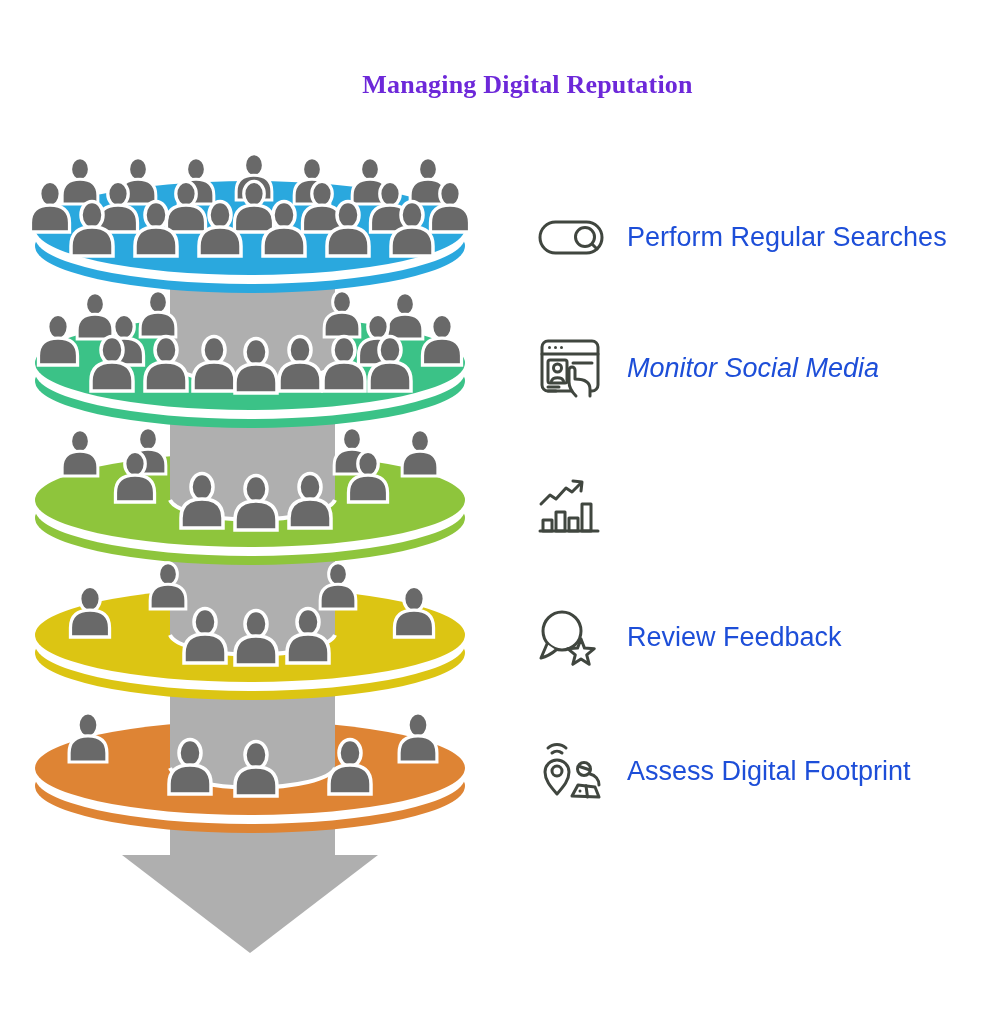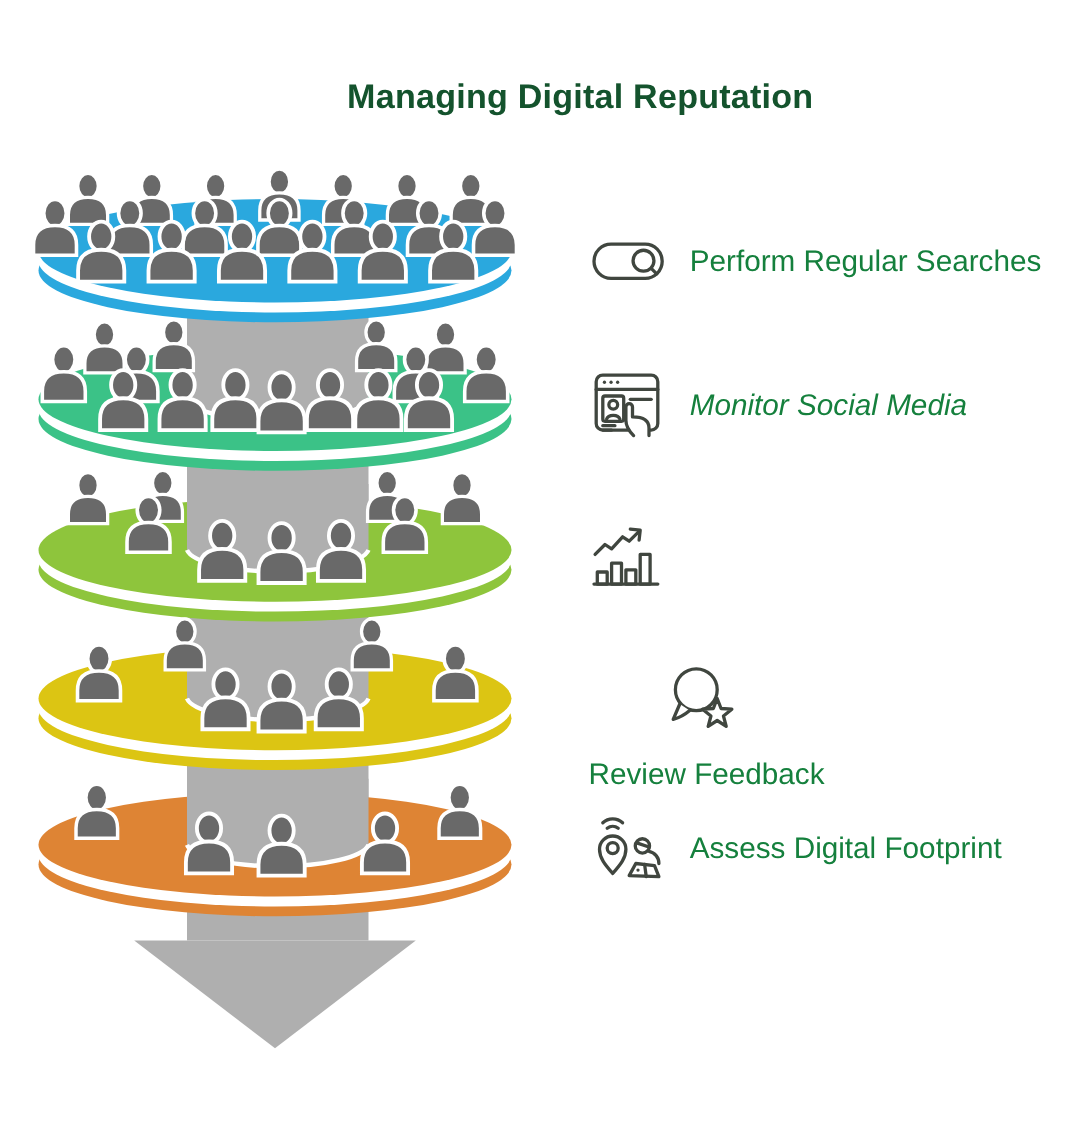--- a/index.html
+++ b/index.html
@@ -7,51 +7,52 @@
     width: 991px; height: 1024px;
     background: #ffffff;
     font-family: "Liberation Sans", sans-serif;
     position: relative;
     overflow: hidden;
   }
   .page-title {
     position: absolute;
     top: 70px; left: 64px; right: 0;
     text-align: center;
-    font-size: 31px;
+    font-size: 26px;
     font-weight: bold;
-    color: #14532d;
+    color: #6d28d9;
     letter-spacing: 0.2px;
+    font-family: Liberation Serif, serif;
   }
   #funnel-svg {
     position: absolute;
     left: 0; top: 140px;
   }
   .steps {
     position: absolute;
     left: 535px; top: 197px;
     width: 450px; height: 700px;
   }
   .step-row {
     position: absolute;
     left: 0; height: 80px;
     display: flex;
     align-items: center;
     gap: 20px;
   }
   .step-row:nth-child(1) { top: 0px; }
   .step-row:nth-child(2) { top: 131px; font-style: italic; }
   .step-row:nth-child(3) { top: 266px; }
-  .step-row:nth-child(4) { top: 400px; flex-direction: column; }
+  .step-row:nth-child(4) { top: 400px; }
   .step-row:nth-child(5) { top: 534px; justify-content: flex-end; }
   .step-icon { width: 72px; height: 72px; flex: 0 0 72px; }
   .step-icon svg { display: block; }
   .step-label {
     font-size: 27px;
-    color: #15803d;
+    color: #1d4ed8;
     white-space: nowrap;
   }
 </style>
 </head>
 <body>
 
 <div class="page-title">Managing Digital Reputation</div>
 
 <svg id="funnel-svg" width="500" height="840" viewBox="0 0 500 840">
   <defs>

